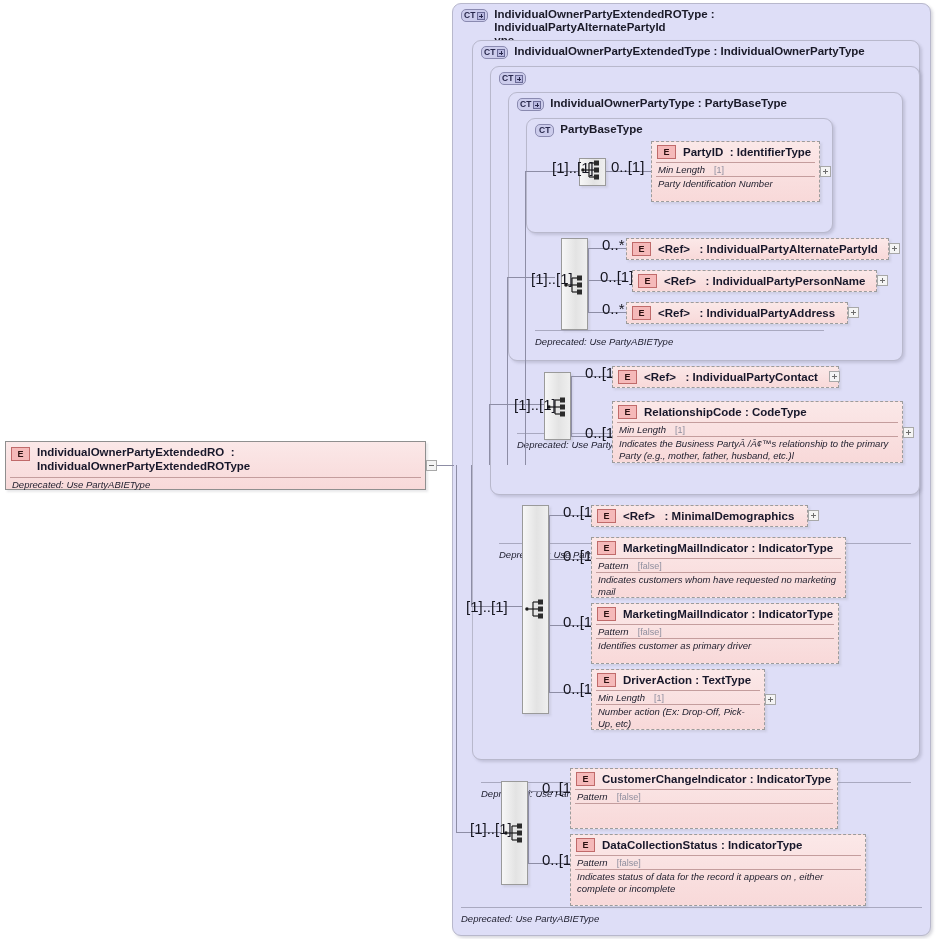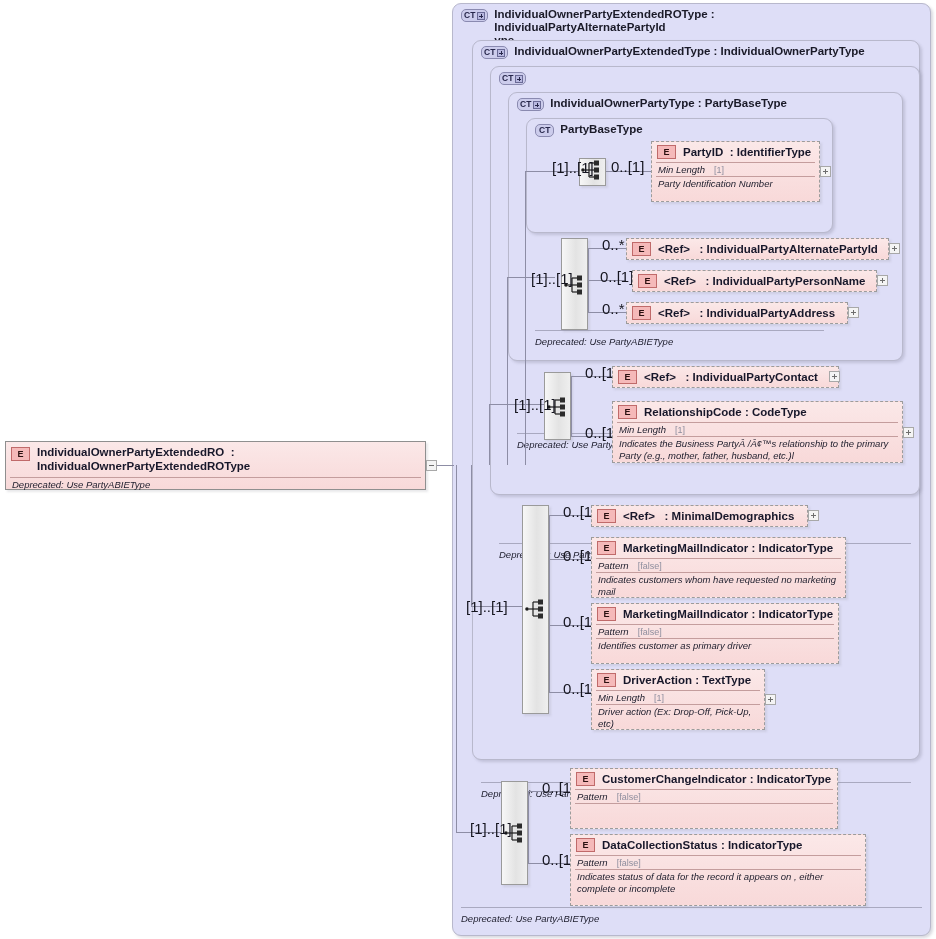--- a/index.html
+++ b/index.html
@@ -494,21 +494,21 @@
         <span>DriverAction</span>&nbsp;<span>:</span>
         <span>TextType</span>
       </span>
     </div>
     <div class="el-rule"></div>
     <div class="facet">
       <span class="facet-name">Min Length</span>
       <span class="facet-val">[1]</span>
     </div>
     <div class="el-rule"></div>
-    <div class="annot">Driver action (Ex: Drop-Off, Pick-Up, etc)</div>
+    <div class="annot">Number action (Ex: Drop-Off, Pick-Up, etc)</div>
   </div>
   <div class="tog plus" style="left:765px; top:694px;"></div>
 
   <div class="seq" style="left:501px; top:781px; width:27px; height:104px;">
     <svg class="seq-ico" viewBox="0 0 24 22" style="top:40px; left:1px;">
       <circle cx="3" cy="11" r="1.8" fill="#1d1d1d"></circle>
       <line x1="4.6" y1="11" x2="9" y2="11" stroke="#1d1d1d" stroke-width="1.2"></line>
       <line x1="9" y1="4" x2="9" y2="18" stroke="#1d1d1d" stroke-width="1.2"></line>
       <line x1="9" y1="4" x2="14" y2="4" stroke="#1d1d1d" stroke-width="1.2"></line>
       <line x1="9" y1="11" x2="14" y2="11" stroke="#1d1d1d" stroke-width="1.2"></line>

